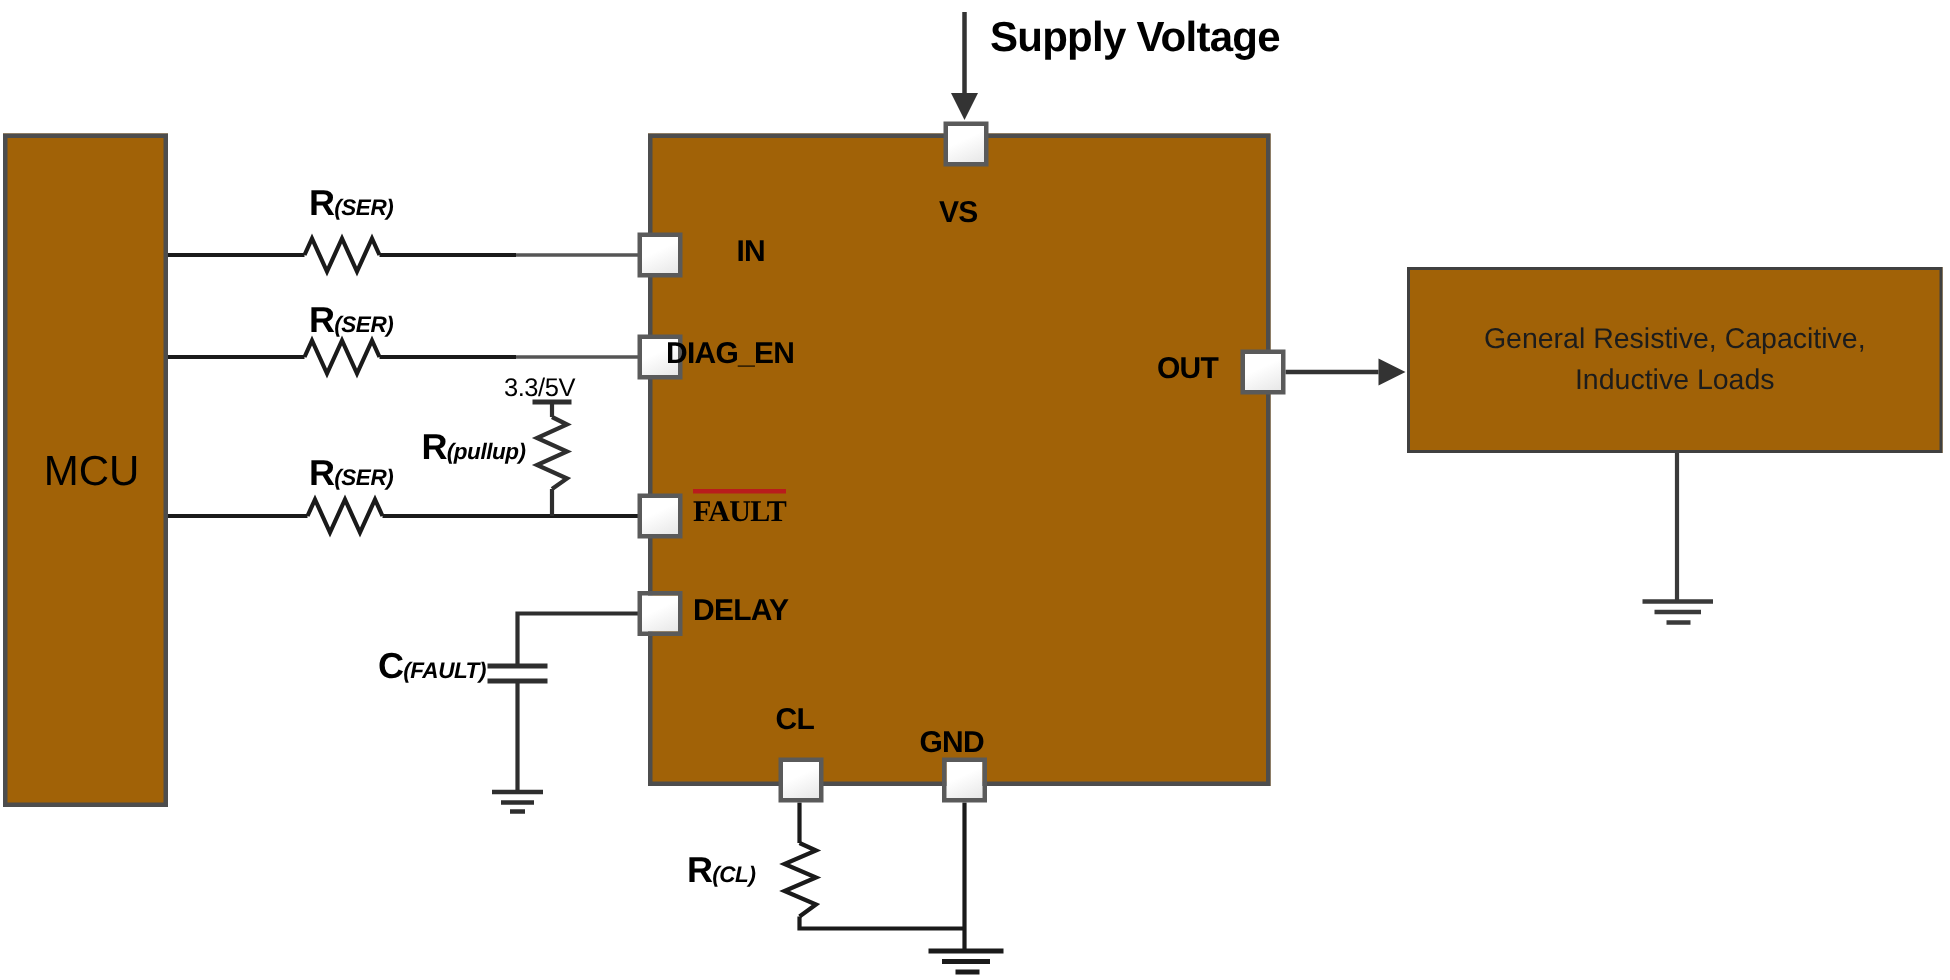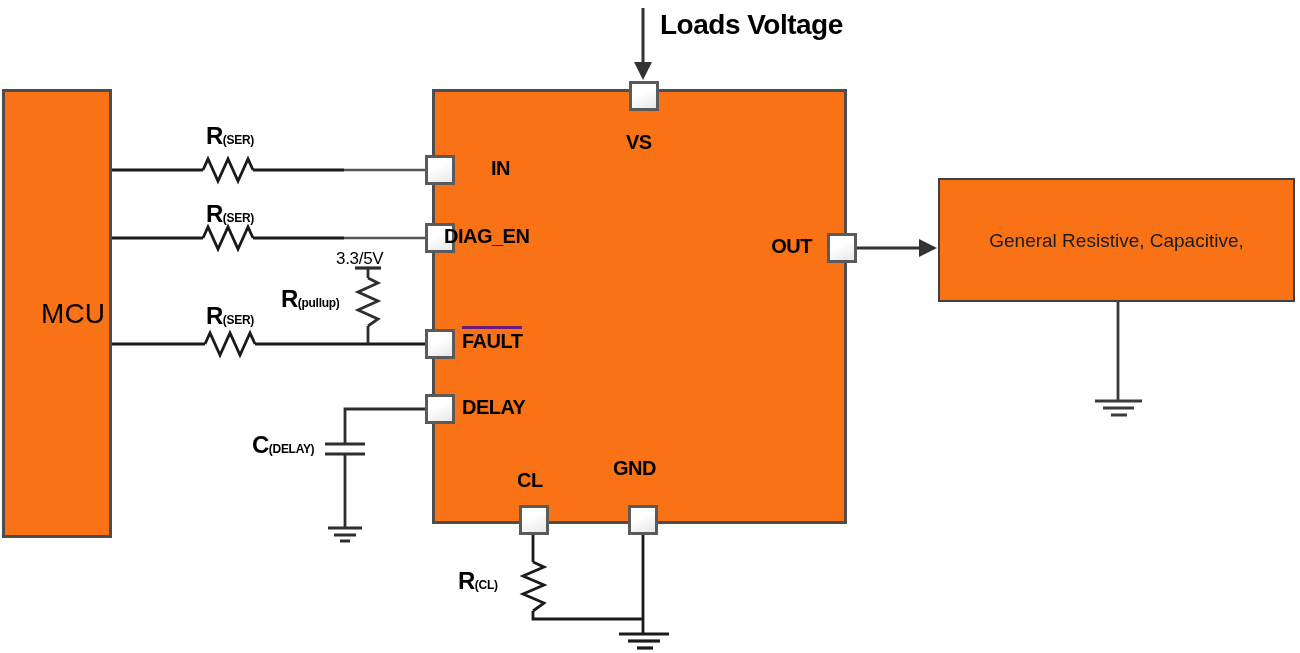--- a/index.html
+++ b/index.html
@@ -5,40 +5,40 @@
   html,body{margin:0;padding:0;background:#ffffff;}
   #canvas{
     position:relative;
     width:1300px;height:653px;
     background:#ffffff;
     font-family:"Liberation Sans", sans-serif;
     color:#000;
     overflow:hidden;
   }
   #wires{position:absolute;left:0;top:0;}
-  .box{position:absolute;background:#f97316;box-sizing:border-box;}
+  .box{position:absolute;background:#a16207;box-sizing:border-box;}
   #mcu-box{left:2px;top:89px;width:110px;height:449px;border:3px solid #4d4d4d;}
   #ic-box{left:432px;top:89px;width:415px;height:435px;border:3px solid #4d4d4d;}
   #load-box{left:938px;top:178px;width:357px;height:124px;border:2px solid #404040;
     display:flex;flex-direction:column;align-items:center;justify-content:center;}
   #load-box .load-line{font-size:19px;line-height:27px;color:#1c1c1c;white-space:nowrap;}
   .pin{
     position:absolute;width:24px;height:24px;
     border:3px solid #5a5a5a;
     background:linear-gradient(155deg,#ffffff 40%,#f5f5f5 65%,#e7e7e7 100%);
     box-sizing:content-box;
   }
   .lbl{position:absolute;font-weight:bold;font-size:20px;letter-spacing:-0.5px;white-space:nowrap;line-height:1.1;}
   .lbl-title{font-size:28px;}
   .lbl-mcu{font-weight:400;font-size:28px;letter-spacing:0;text-align:center;}
   .comp-lbl{position:absolute;font-weight:bold;white-space:nowrap;line-height:1;}
   .comp-lbl .big{font-size:24px;letter-spacing:-0.5px;}
-  .comp-lbl .sub{font-size:12px;letter-spacing:-0.3px;}
+  .comp-lbl .sub{font-size:15px;letter-spacing:-0.3px;font-style:italic;}
   .rail-lbl{position:absolute;font-weight:normal;font-size:17px;letter-spacing:-0.3px;white-space:nowrap;}
-  .overline{display:inline-block;border-top:3px solid #701a75;padding-top:2px;line-height:1;}
+  .overline{display:inline-block;border-top:3px solid #b91c1c;padding-top:2px;line-height:1;font-family:Liberation Serif, serif;}
 </style>
 </head>
 <body>
 
 <div id="canvas">
 
   <svg id="wires" width="1300" height="653" viewBox="0 0 1300 653">
 
     <g stroke="#333" stroke-width="3" fill="#333">
       <line x1="643" y1="8" x2="643" y2="62"></line>
@@ -111,59 +111,60 @@
         <line x1="1103" y1="408" x2="1134" y2="408"></line>
         <line x1="1111" y1="415" x2="1127" y2="415"></line>
       </g>
     </g>
   </svg>
 
   <div class="box" id="mcu-box"></div>
   <div class="box" id="ic-box"></div>
   <div class="box" id="load-box">
     <span class="load-line">General Resistive, Capacitive,</span>
+    <span class="load-line">Inductive Loads</span>
   </div>
 
   <div class="pin" style="left:629px;top:81px;"></div>
   <div class="pin" style="left:425px;top:155px;"></div>
   <div class="pin" style="left:425px;top:223px;"></div>
   <div class="pin" style="left:425px;top:329px;"></div>
   <div class="pin" style="left:425px;top:394px;"></div>
   <div class="pin" style="left:827px;top:233px;"></div>
   <div class="pin" style="left:519px;top:505px;"></div>
   <div class="pin" style="left:628px;top:505px;"></div>
 
-  <div class="lbl lbl-title" style="left:660px;top:10px;">Loads Voltage</div>
+  <div class="lbl lbl-title" style="left:660px;top:10px;">Supply Voltage</div>
 
-  <div class="lbl lbl-mcu" style="left:18px;top:299px;width:110px;text-align:center;">MCU</div>
+  <div class="lbl lbl-mcu" style="left:6px;top:299px;width:110px;text-align:center;">MCU</div>
 
   <div class="lbl" style="left:626px;top:131px;">VS</div>
   <div class="lbl" style="left:491px;top:157px;">IN</div>
   <div class="lbl" style="left:444px;top:225px;">DIAG_EN</div>
   <div class="lbl" style="left:462px;top:326px;">
     <span class="overline">FAULT</span>
   </div>
   <div class="lbl" style="left:462px;top:396px;">DELAY</div>
   <div class="lbl" style="left:742px;top:235px;width:70px;text-align:right;">OUT</div>
   <div class="lbl" style="left:517px;top:469px;">CL</div>
-  <div class="lbl" style="left:613px;top:457px;">GND</div>
+  <div class="lbl" style="left:613px;top:484px;">GND</div>
 
   <div class="comp-lbl" style="left:206px;top:124px;">
     <span class="big">R</span><span class="sub">(SER)</span>
   </div>
   <div class="comp-lbl" style="left:206px;top:202px;">
     <span class="big">R</span><span class="sub">(SER)</span>
   </div>
   <div class="comp-lbl" style="left:206px;top:304px;">
     <span class="big">R</span><span class="sub">(SER)</span>
   </div>
   <div class="comp-lbl" style="left:281px;top:287px;text-align:center;">
     <span class="big">R</span><span class="sub">(pullup)</span>
   </div>
   <div class="rail-lbl" style="left:336px;top:249px;">3.3/5V</div>
   <div class="comp-lbl" style="left:252px;top:433px;">
-    <span class="big">C</span><span class="sub">(DELAY)</span>
+    <span class="big">C</span><span class="sub">(FAULT)</span>
   </div>
   <div class="comp-lbl" style="left:458px;top:569px;">
     <span class="big">R</span><span class="sub">(CL)</span>
   </div>
 
 </div>
 
 </body></html>

